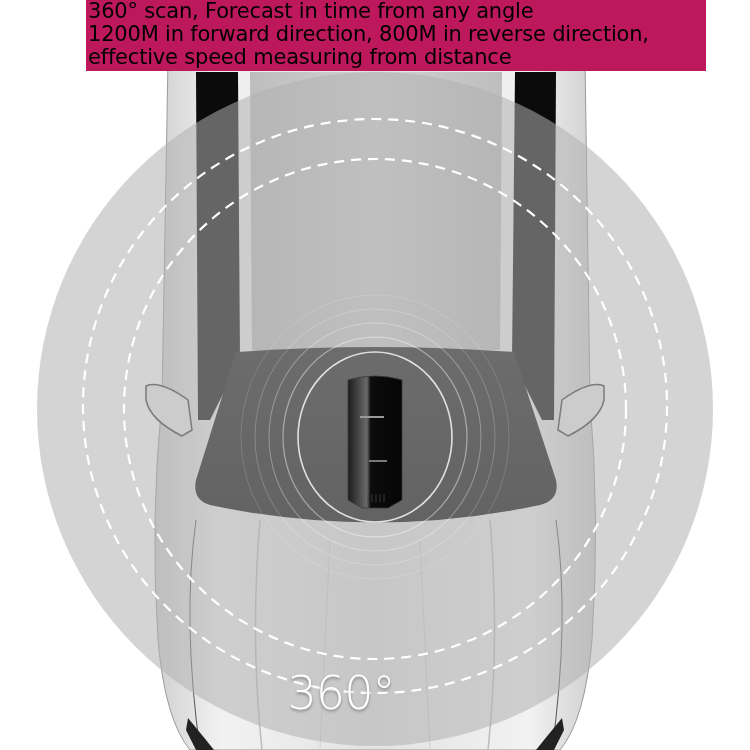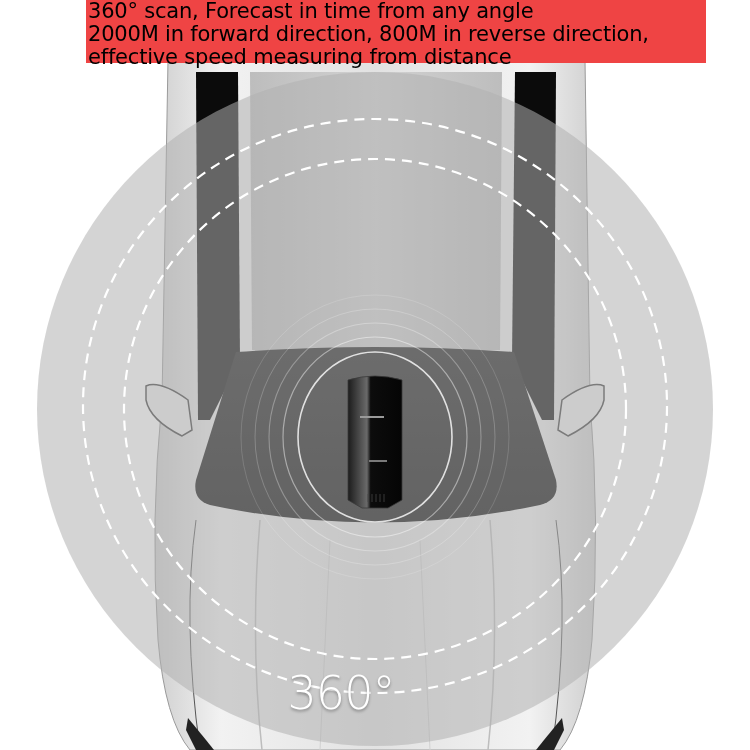--- a/index.html
+++ b/index.html
@@ -1,20 +1,20 @@
 <!DOCTYPE html>
 <html><head>
 <meta charset="utf-8">
 <style>
   html, body { margin: 0; padding: 0; background: #ffffff; }
   body { width: 750px; height: 750px; position: relative; overflow: hidden; font-family: "DejaVu Sans", sans-serif; }
   #scene { position: absolute; left: 0; top: 0; width: 750px; height: 750px; }
   .caption {
-    position: absolute; left: 86px; top: 0; width: 620px; height: 63px;
-    background: #ef4444; z-index: 5;
+    position: absolute; left: 86px; top: 0; width: 620px; height: 71px;
+    background: #be185d; z-index: 5;
   }
   .caption-line {
     font-family: "DejaVu Sans", sans-serif; font-size: 21px; line-height: 23px;
     color: #000000; white-space: nowrap; letter-spacing: -0.2px; margin-left: 2px;
   }
   .deg-label {
     position: absolute; left: 0; top: 667px; width: 682px; text-align: center;
     font-family: "DejaVu Sans", sans-serif; font-weight: 200; font-size: 46px; line-height: 52px;
     color: #ffffff; letter-spacing: -1px;
     text-shadow: 0 2px 3px rgba(0,0,0,0.35);
@@ -104,15 +104,15 @@
   <ellipse cx="375" cy="406" rx="292" ry="287" fill="none" stroke="#ffffff" stroke-width="2.2" stroke-dasharray="10 7"></ellipse>
   <ellipse cx="375" cy="409" rx="251" ry="250" fill="none" stroke="#ffffff" stroke-width="2.2" stroke-dasharray="10 7"></ellipse>
 
   <rect x="330" y="678" width="110" height="36" fill="#bdbdbd" fill-opacity="0"></rect>
 </svg>
 
 <div class="deg-label">360°</div>
 
 <div class="caption">
   <div class="caption-line">360° scan, Forecast in time from any angle</div>
-  <div class="caption-line">2000M in forward direction, 800M in reverse direction,</div>
+  <div class="caption-line">1200M in forward direction, 800M in reverse direction,</div>
   <div class="caption-line">effective speed measuring from distance</div>
 </div>
 
 </body></html>

